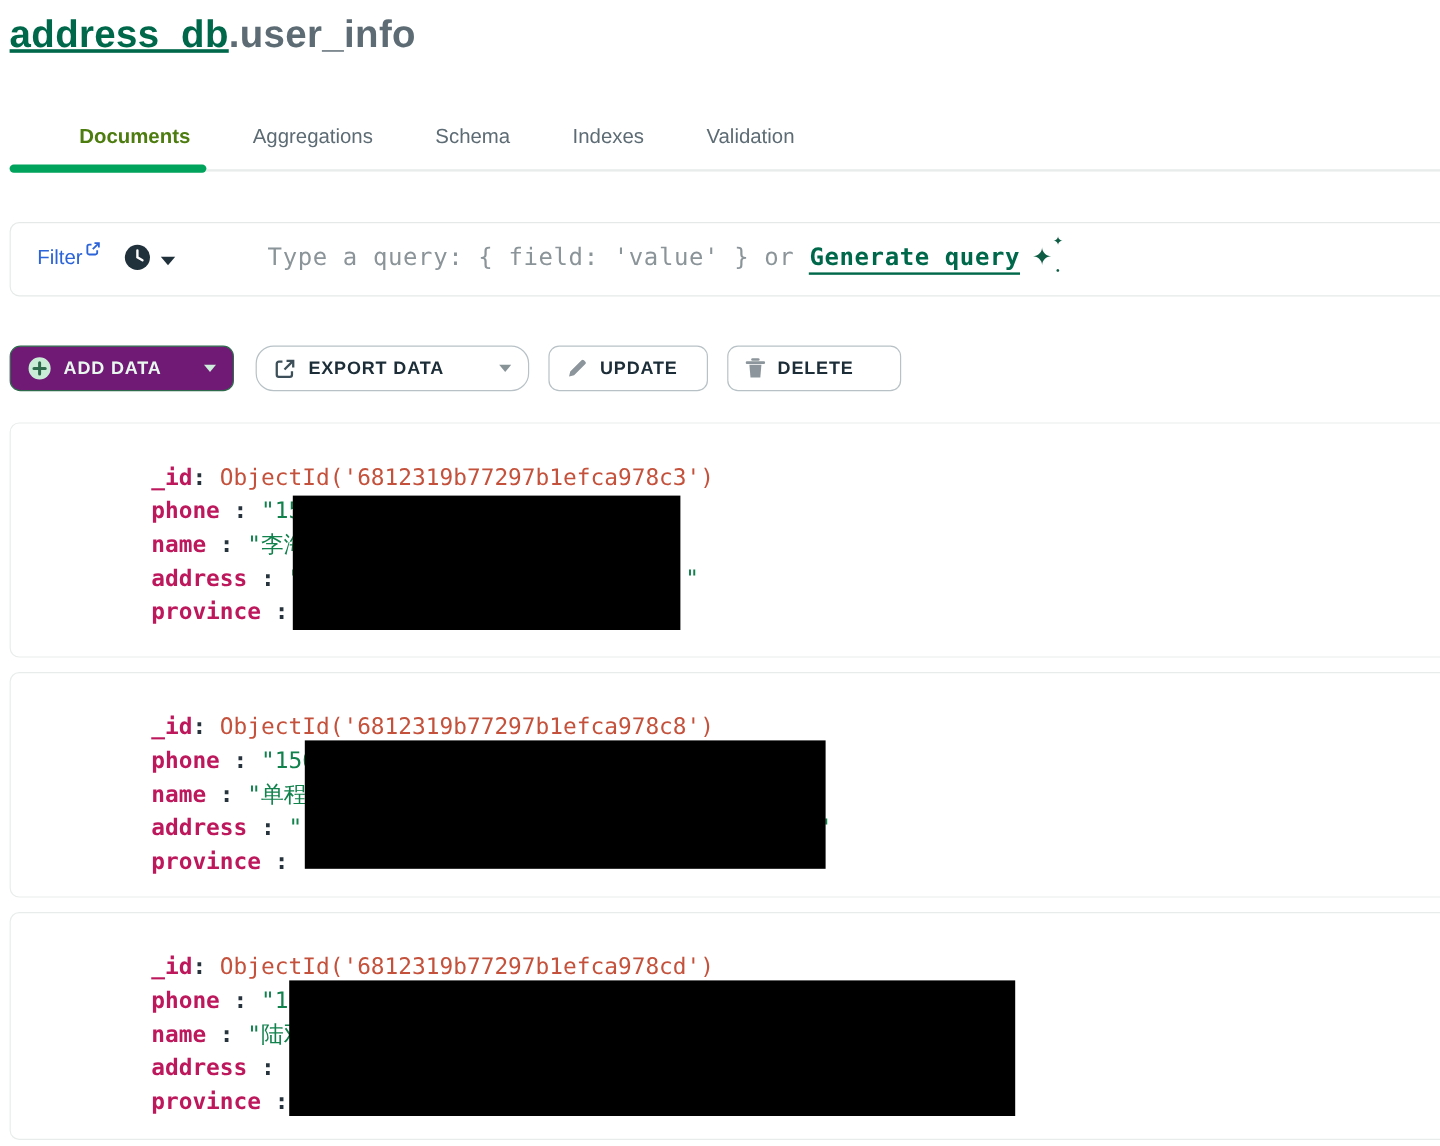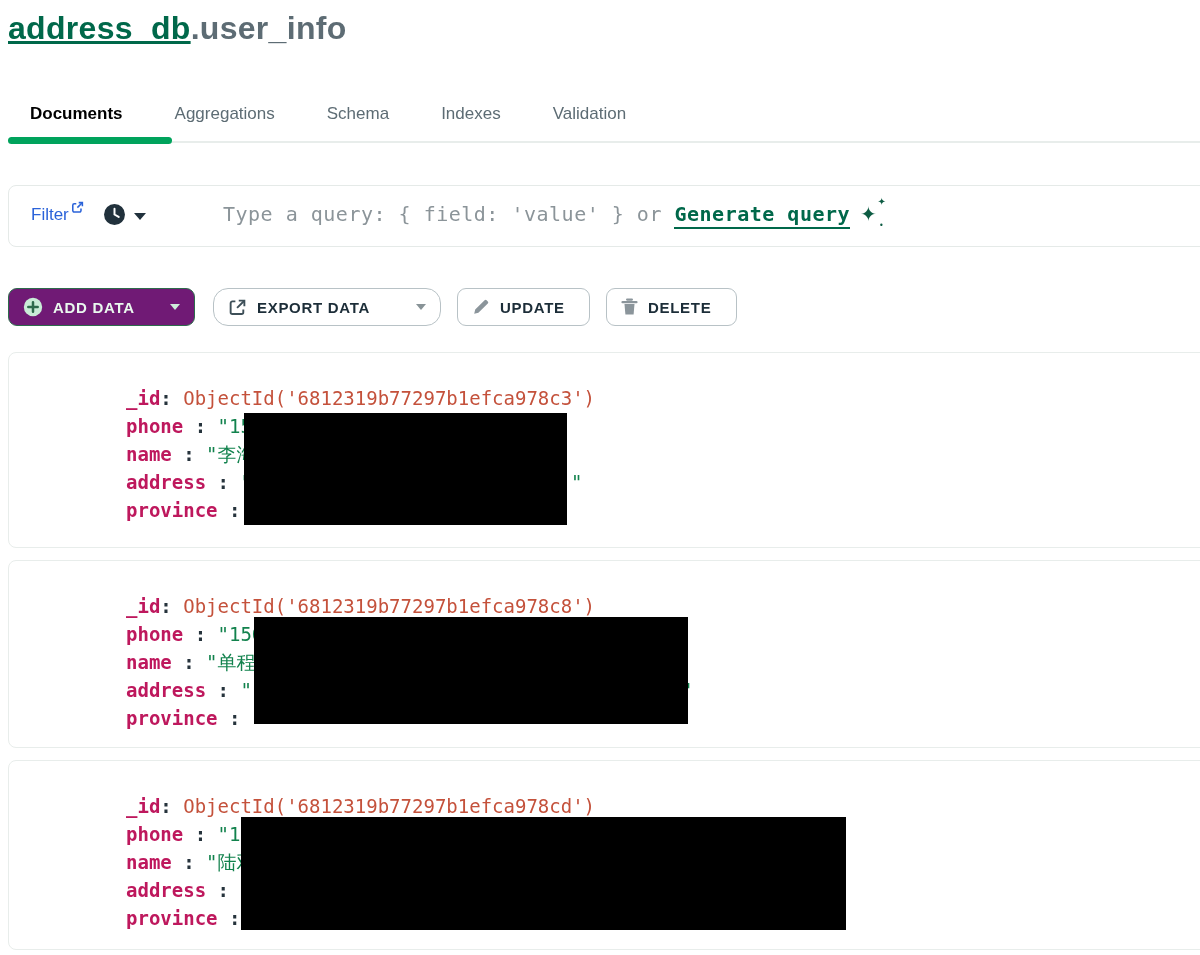--- a/index.html
+++ b/index.html
@@ -8,21 +8,21 @@
 
   
   .page-title { position:absolute; left:8px; top:10px; font-size:32px; font-weight:bold; letter-spacing:0.3px; }
   .t-db   { color:#00684a;text-decoration:underline; }
   .t-dot  { color:#5d6c74; }
   .t-coll { color:#5d6c74; }
 
   
   .tabs { position:absolute; left:30px; top:104px; display:flex; gap:52px; font-size:17px; color:#5d6c74; }
   .tab { cursor:pointer; padding-bottom:6px; }
-  .tab.active { color:#000000; font-weight:bold; }
+  .tab.active { color:#4d7c0f; font-weight:bold;margin-left:36px; }
   .tabs-divider { position:absolute; left:8px; top:141px; width:1192px; height:2px; background:#e8edeb; }
   .tab-indicator { position:absolute; left:8px; top:137px; width:164px; height:7px; border-radius:6px; background:#00a35c; z-index:1; }
 
   
   .query-bar { position:absolute; left:8px; top:185px; width:1210px; height:62px; background:#fff;
                border:1px solid #e5eae8; border-radius:8px; }
   .filter-link { position:absolute; left:22px; top:19px; color:#2b63d9; font-size:17px; cursor:pointer; }
   .filter-link .ext { position:relative; top:-6px; left:2px; }
   .history-btn { position:absolute; left:94px; top:17px; display:flex; align-items:center; gap:8px; cursor:pointer; }
   .caret-dark { width:0; height:0; border-left:6px solid transparent; border-right:6px solid transparent; border-top:7px solid #21313c; }
@@ -33,21 +33,21 @@
   .sparkle .s2 { position:absolute; font-size:10px; top:-6px; right:-9px; }
   .sparkle .s3 { position:absolute; font-size:8px; bottom:-4px; right:-7px; }
 
   
   .btn { position:absolute; top:288px; height:38px; display:flex; align-items:center; background:#fff;
          border:1px solid #b8c2c6; border-radius:9px; font-weight:bold; font-size:15px;
          letter-spacing:0.7px; color:#1c2d38; cursor:pointer; padding:0 14px; gap:10px; }
   .btn-add    { left:8px;   width:187px; background:#701a75; border-color:#2d6b4c; color:#e9f8ee; }
   .btn-export { left:213px; width:228px;border-radius:15px; }
   .btn-update { left:457px; width:133px; }
-  .btn-delete { left:606px; width:131px; }
+  .btn-delete { left:606px; width:145px; }
   .caret-light { width:0; height:0; border-left:5.5px solid transparent; border-right:5.5px solid transparent;
                  border-top:6.5px solid #cdeeda; margin-left:auto; }
   .caret-gray  { width:0; height:0; border-left:5.5px solid transparent; border-right:5.5px solid transparent;
                  border-top:6.5px solid #889397; margin-left:auto; }
 
   
   .doc-card { position:absolute; left:8px; width:1210px; background:#fff; border:1px solid #e8edeb;
               border-radius:8px; font-family:"DejaVu Sans Mono", monospace; font-size:19px; }
   .card-1 { top:352px; height:196px; }
   .card-2 { top:560px; height:188px; }

